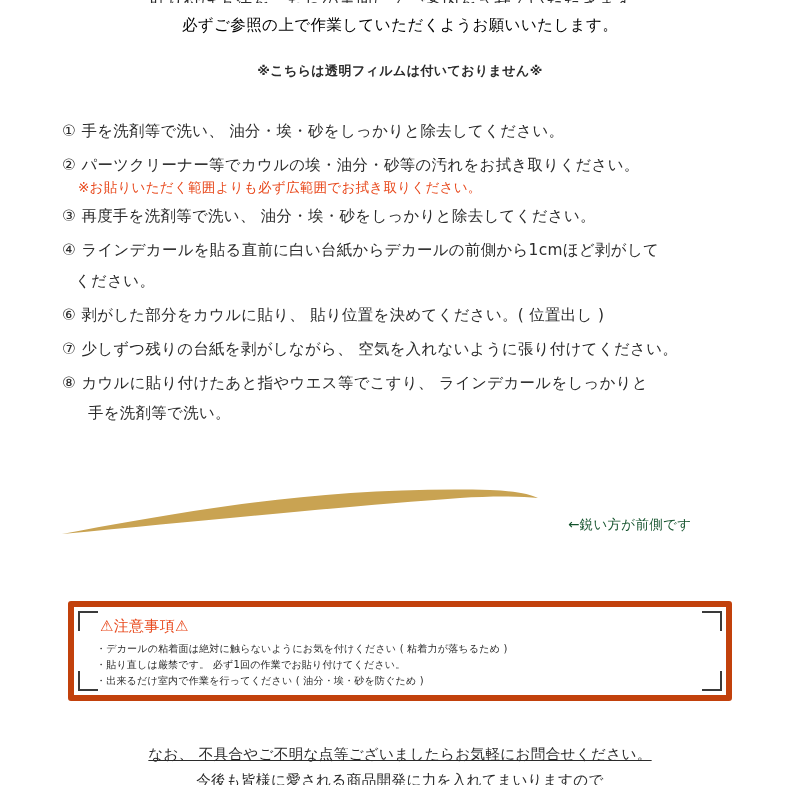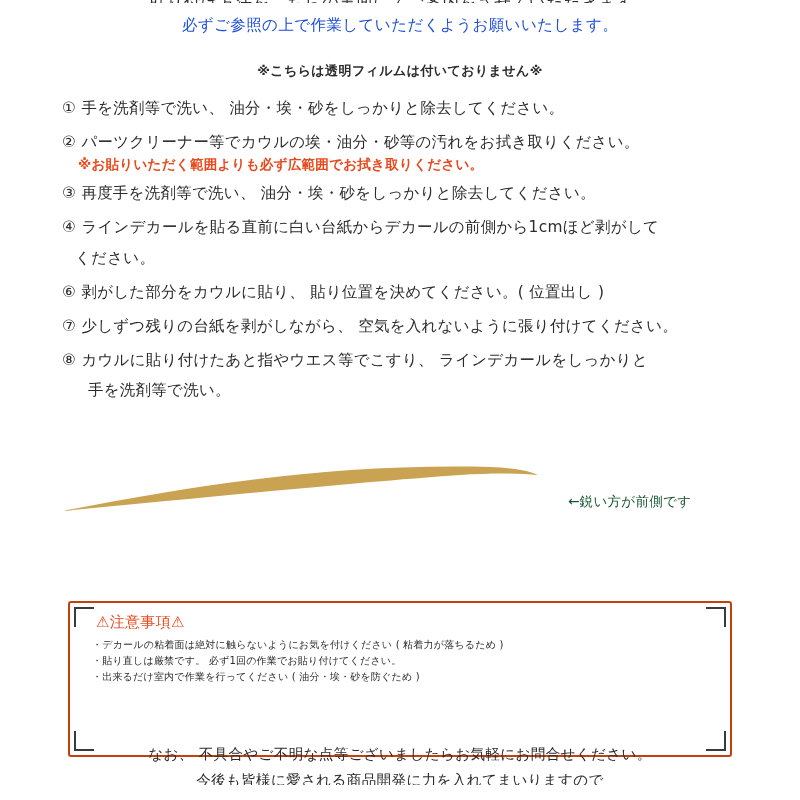--- a/index.html
+++ b/index.html
@@ -31,35 +31,35 @@
     font-size: 16.5px;
     letter-spacing: 0.5px;
     color: #2b2b2b;
     height: 14px;
     overflow: hidden;
     line-height: 28px;
     margin-top: -11px;
   }
   .line-red {
     font-size: 15.5px;
-    color: #1d4ed8;
+    color: #000000;
     letter-spacing: 0.4px;
     margin-top: 12px;
   }
   .line-note {
     font-size: 13px;
     color: #2b2b2b;
     letter-spacing: 0.4px;
     margin-top: 26px;
     font-weight: 600;
   }
 
   
   .steps {
-    margin-top: 13px;
+    margin-top: 36px;
     padding-left: 62px;
     padding-right: 24px;
   }
   .step {
     font-size: 15.4px;
     letter-spacing: 0.35px;
     color: #2b2b2b;
     line-height: 1.95;
     margin-bottom: 4px;
   }
@@ -68,21 +68,20 @@
     padding-left: 13px;
   }
   .sub-red {
     color: #e8491d;
     font-size: 13.6px;
     letter-spacing: 0.2px;
     padding-left: 16px;
     line-height: 1.5;
     margin-top: -3px;
     margin-bottom: 2px;
-    font-weight: bold;
   }
   .step-indent2 {
     padding-left: 26px;
     display: block;
   }
 
   
   .swoosh-wrap {
     position: relative;
     margin-top: 38px;
@@ -102,23 +101,23 @@
     letter-spacing: 0.3px;
     white-space: nowrap;
   }
 
   
   .caution-box {
     position: absolute;
     left: 68px;
     top: 612px;
     width: 664px;
-    height: 156px;
+    height: 100px;
     box-sizing: border-box;
-    border: 2px solid #c2410c;
+    border: 6px solid #c2410c;
     border-radius: 3px;
     padding: 10px 16px 10px 22px;
   }
   .caution-box:before,
   .caution-box:after {
     content: "";
     position: absolute;
     width: 18px;
     height: 18px;
     border: 2px solid #3a3a3a;
@@ -154,20 +153,21 @@
     color: #2b2b2b;
   }
 
   
   .footer {
     position: absolute;
     left: 0;
     top: 752px;
     width: 800px;
     text-align: center;
+    text-decoration: underline;
   }
   .footer-line {
     font-size: 14.6px;
     letter-spacing: 0.3px;
     color: #2b2b2b;
     line-height: 1.75;
   }
   .footer-line.clip {
     height: 18px;
     overflow: hidden;

